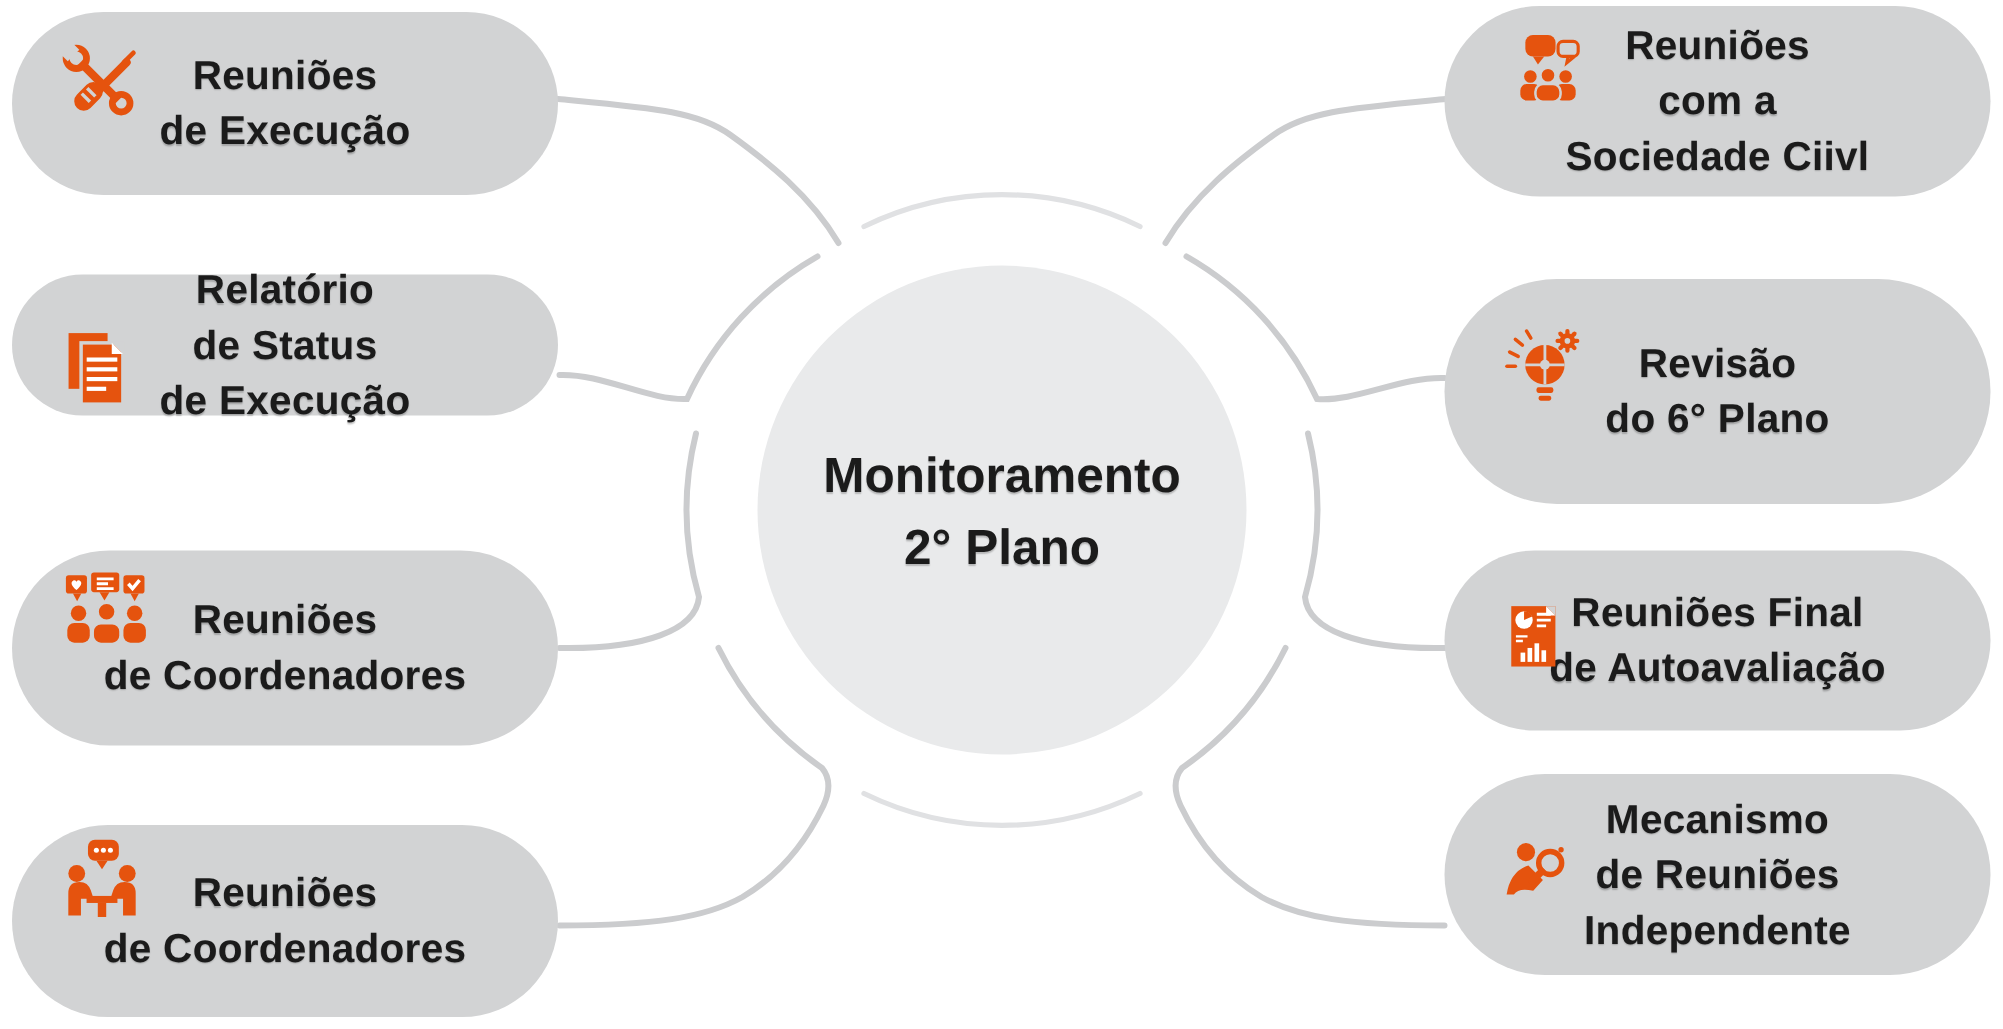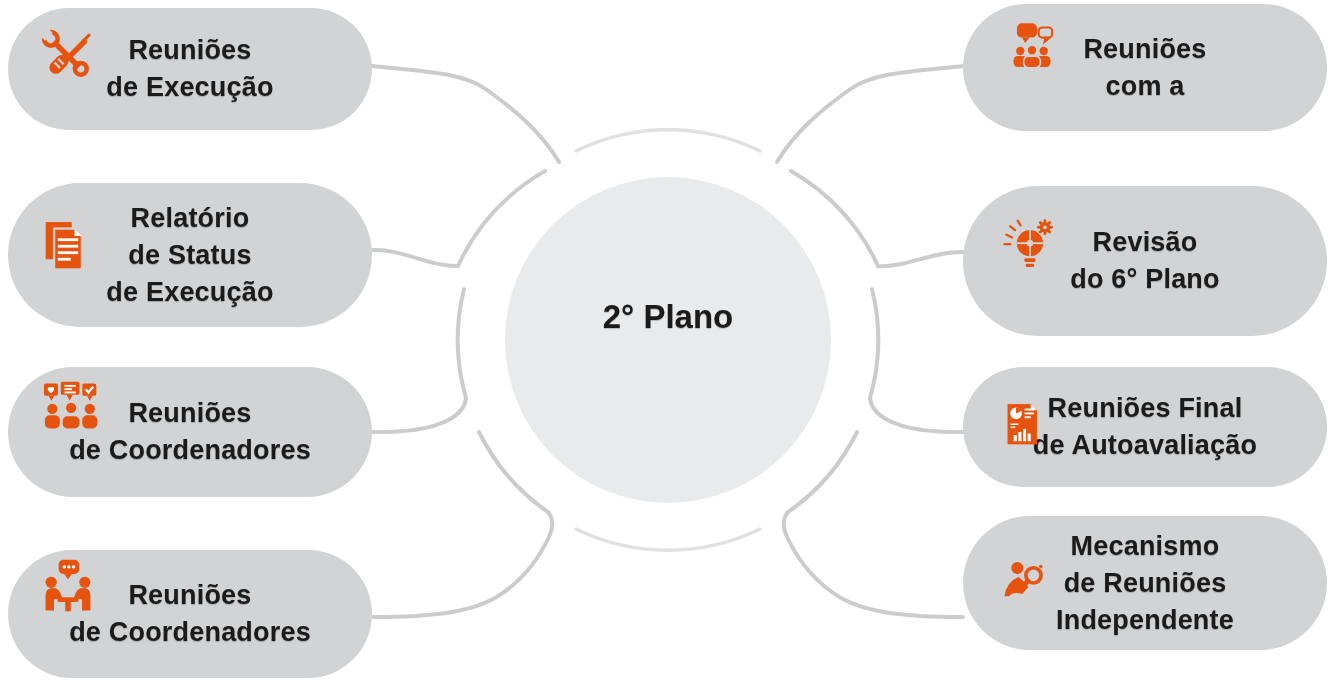--- a/index.html
+++ b/index.html
@@ -31,20 +31,21 @@
     <path d="M 464 289 A 210 210 0 0 0 466 398 C 464 420 430 433 373 432"></path>
     <path d="M 373 617 C 435 617 470 612 495 598 C 522 582 538 560 549 537 C 554 526 553 518 548 512 A 210 210 0 0 1 479 432"></path>
     <path d="M 964 66 C 901 72 871 74 849 90 C 824 108 796 130 777 162"></path>
     <path d="M 963 252 C 934 251 904 268 878 266 A 211 211 0 0 0 791 171"></path>
     <path d="M 872 289 A 210 210 0 0 1 870 398 C 872 420 906 433 963 432"></path>
     <path d="M 963 617 C 901 617 866 612 841 598 C 814 582 798 560 787 537 C 782 526 783 518 788 512 A 210 210 0 0 0 857 432"></path>
   </g>
 </svg>
 
 <div class="center-title">
+  <div>Monitoramento</div>
   <div>2° Plano</div>
 </div>
 
 <div class="pill" style="left:8px;top:8px;height:122px">
   <span class="icon" style="left:32px;top:20px">
     <svg viewBox="0 0 64 64" width="58" height="58">
       <line x1="49" y1="15" x2="20" y2="44" stroke="#E5530E" stroke-width="6" stroke-linecap="round"></line>
       <line x1="54" y1="8" x2="47" y2="15" stroke="#E5530E" stroke-width="3.5" stroke-linecap="round"></line>
       <rect x="9" y="33" width="24" height="14" rx="7" fill="#E5530E" transform="rotate(-45 21 40)"></rect>
       <line x1="16" y1="38" x2="22" y2="44" stroke="#D2D3D4" stroke-width="2.5"></line>
@@ -54,21 +55,21 @@
       <rect x="-2" y="-1" width="14" height="12" fill="#D2D3D4" transform="rotate(45 5 5)"></rect>
       <circle cx="45" cy="45" r="6.5" fill="none" stroke="#E5530E" stroke-width="5"></circle>
     </svg>
   </span>
   <div class="lines">
     <div>Reuniões</div>
     <div>de Execução</div>
   </div>
 </div>
 
-<div class="pill" style="left:8px;top:183px;height:144px">
+<div class="pill" style="left:8px;top:183px;height:94px">
   <span class="icon" style="left:34px;top:37px">
     <svg viewBox="0 0 56 62" width="52" height="58">
       <rect x="4" y="2" width="28" height="40" fill="#E5530E"></rect>
       <rect x="13" y="9" width="30" height="44" fill="#E5530E" stroke="#D2D3D4" stroke-width="2.5"></rect>
       <path d="M35 9 L43 9 L43 17 Z" fill="#D2D3D4"></path>
       <path d="M35 9 L43 17 L35 17 Z" fill="#FFFFFF"></path>
       <g stroke="#FFFFFF" stroke-width="3">
         <line x1="17" y1="21" x2="39" y2="21"></line>
         <line x1="17" y1="28" x2="39" y2="28"></line>
         <line x1="17" y1="35" x2="39" y2="35"></line>
@@ -156,20 +157,21 @@
         <circle cx="46" cy="37" r="5"></circle>
           <rect x="38" y="43" width="16" height="13" rx="5"></rect>
       </g>
       <circle cx="32" cy="36" r="6" fill="#E5530E" stroke="#D2D3D4" stroke-width="2"></circle>
       <rect x="22" y="43" width="20" height="14" rx="6" fill="#E5530E" stroke="#D2D3D4" stroke-width="2"></rect>
     </svg>
   </span>
   <div class="lines">
     <div>Reuniões</div>
     <div>com a</div>
+    <div>Sociedade Ciivl</div>
   </div>
 </div>
 
 <div class="pill" style="left:963px;top:186px;height:150px">
   <span class="icon" style="left:36px;top:30px">
     <svg viewBox="0 0 64 64" width="60" height="60">
       <g stroke="#E5530E" stroke-width="2.5" stroke-linecap="round">
         <line x1="6" y1="30" x2="12" y2="30"></line>
         <line x1="8" y1="20" x2="14" y2="23"></line>
         <line x1="12" y1="11" x2="17" y2="15"></line>

